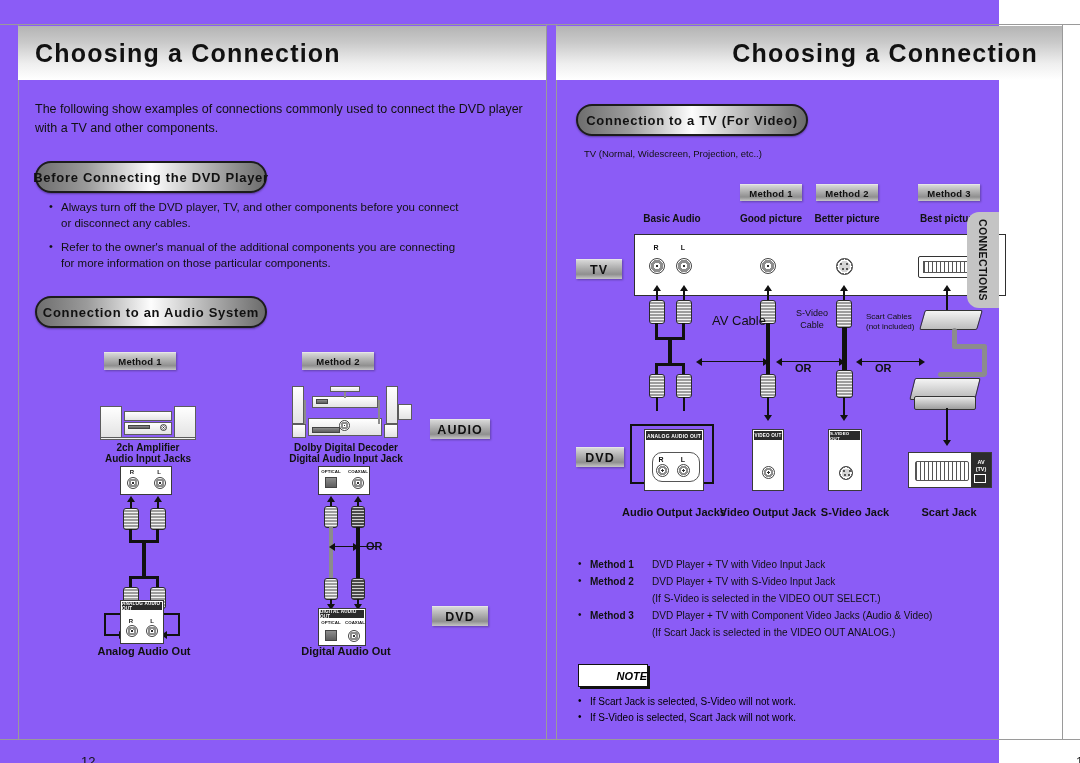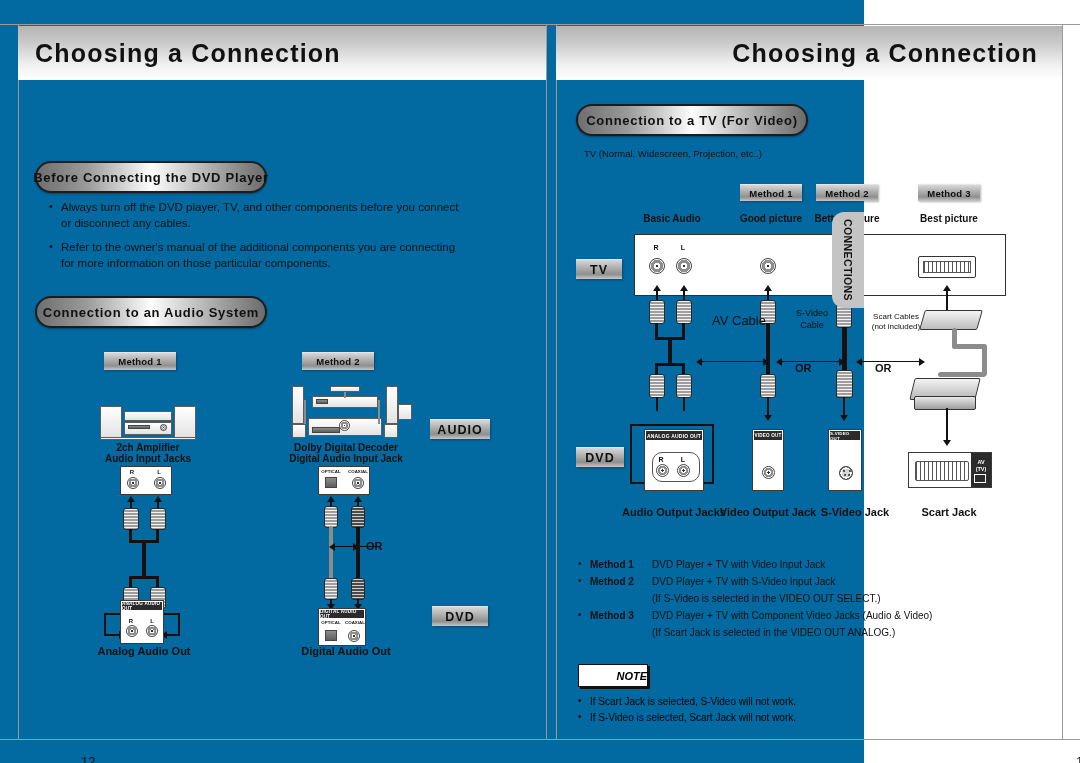--- a/index.html
+++ b/index.html
@@ -1,18 +1,18 @@
 <!DOCTYPE html>
 <html><head>
 <meta charset="utf-8">
 <title>Choosing a Connection</title>
 <style>
   html,body{margin:0;padding:0;background:#fff;}
   body{width:1080px;height:763px;font-family:"Liberation Sans",sans-serif;color:#000;overflow:hidden;}
-  .page{position:relative;width:864px;height:763px;background:#0369a1;}
+  .page{position:relative;width:999px;height:763px;background:#8b5cf6;}
 
   
   .edge{position:absolute;background:#9a9a9a;}
   .edge.v{width:1px;top:24px;height:715px;}
   .edge.h{height:1px;left:0;width:1080px;}
 
   
   .banner{position:absolute;top:26px;height:54px;
       background:linear-gradient(to bottom,#b4b4b4 0%,#c9c9c9 30%,#efefef 70%,#ffffff 100%);}
   .banner.left{left:18px;width:528px;}
@@ -39,21 +39,21 @@
   
   .badge{position:absolute;display:flex;align-items:center;justify-content:center;
       background:linear-gradient(to bottom,#d8d8d8 0%,#b5b5b5 35%,#8f8f8f 75%,#c6c6c6 100%);
       border-top:1px solid #e6e6e6;box-shadow:1px 1px 2px rgba(0,0,0,.3);}
   .badge span{font-size:9.5px;font-weight:bold;color:#101010;white-space:nowrap;letter-spacing:.2px;}
   .badge.big span{font-size:12.5px;letter-spacing:1px;}
 
   .cap{position:absolute;font-size:10px;font-weight:bold;color:#111;white-space:nowrap;text-align:center;}
   .cap.big{font-size:11px;}
   .cap.norm{font-weight:normal;}
-  .tiny{position:absolute;font-size:8px;color:#111;white-space:nowrap;text-align:center;}
+  .tiny{position:absolute;font-size:8px;color:#111;white-space:nowrap;}
 
   
   .panel{position:absolute;border:1px solid #3a3a3a;background:#fff;box-sizing:border-box;}
   .panel .ttl{position:absolute;left:1px;right:1px;top:1px;height:8px;background:#2b2b2b;color:#fff;
       font-size:4.6px;letter-spacing:.2px;display:flex;align-items:center;justify-content:center;font-weight:bold;}
   .jackR{position:absolute;border-radius:50%;background:
       radial-gradient(circle at 50% 50%,#2e2e2e 0 14%,#ffffff 14% 30%,#8e8e8e 30% 62%,#ffffff 62% 78%,#6d6d6d 78% 100%);
       border:1px solid #444;box-sizing:border-box;}
   .jackS{position:absolute;border-radius:50%;background:
       radial-gradient(circle at 50% 50%,#d6d6d6 0 52%,#ffffff 52% 66%,#7a7a7a 66% 100%);border:1px solid #3c3c3c;box-sizing:border-box;}
@@ -124,20 +124,21 @@
   <div class="edge v" style="left:546px;"></div>
   <div class="edge v" style="left:556px;"></div>
   <div class="edge v" style="left:1062px;"></div>
   <div class="edge h" style="top:24px;"></div>
   <div class="edge h" style="top:739px;"></div>
 
   <div class="banner left">
     <h1>Choosing a Connection</h1>
   </div>
 
+  <div class="intro">The following show examples of connections commonly used to connect the DVD player with a TV and other components.</div>
 
   <div class="pill" style="left:35px;top:161px;width:228px;">
     <span>Before Connecting the DVD Player</span>
   </div>
 
   <div class="bullets" style="left:48px;top:200px;width:420px;">
     <div class="b">Always turn off the DVD player, TV, and other components before you connect or disconnect any cables.</div>
     <div class="b">Refer to the owner's manual of the additional components you are connecting for more information on those particular components.</div>
   </div>
 

